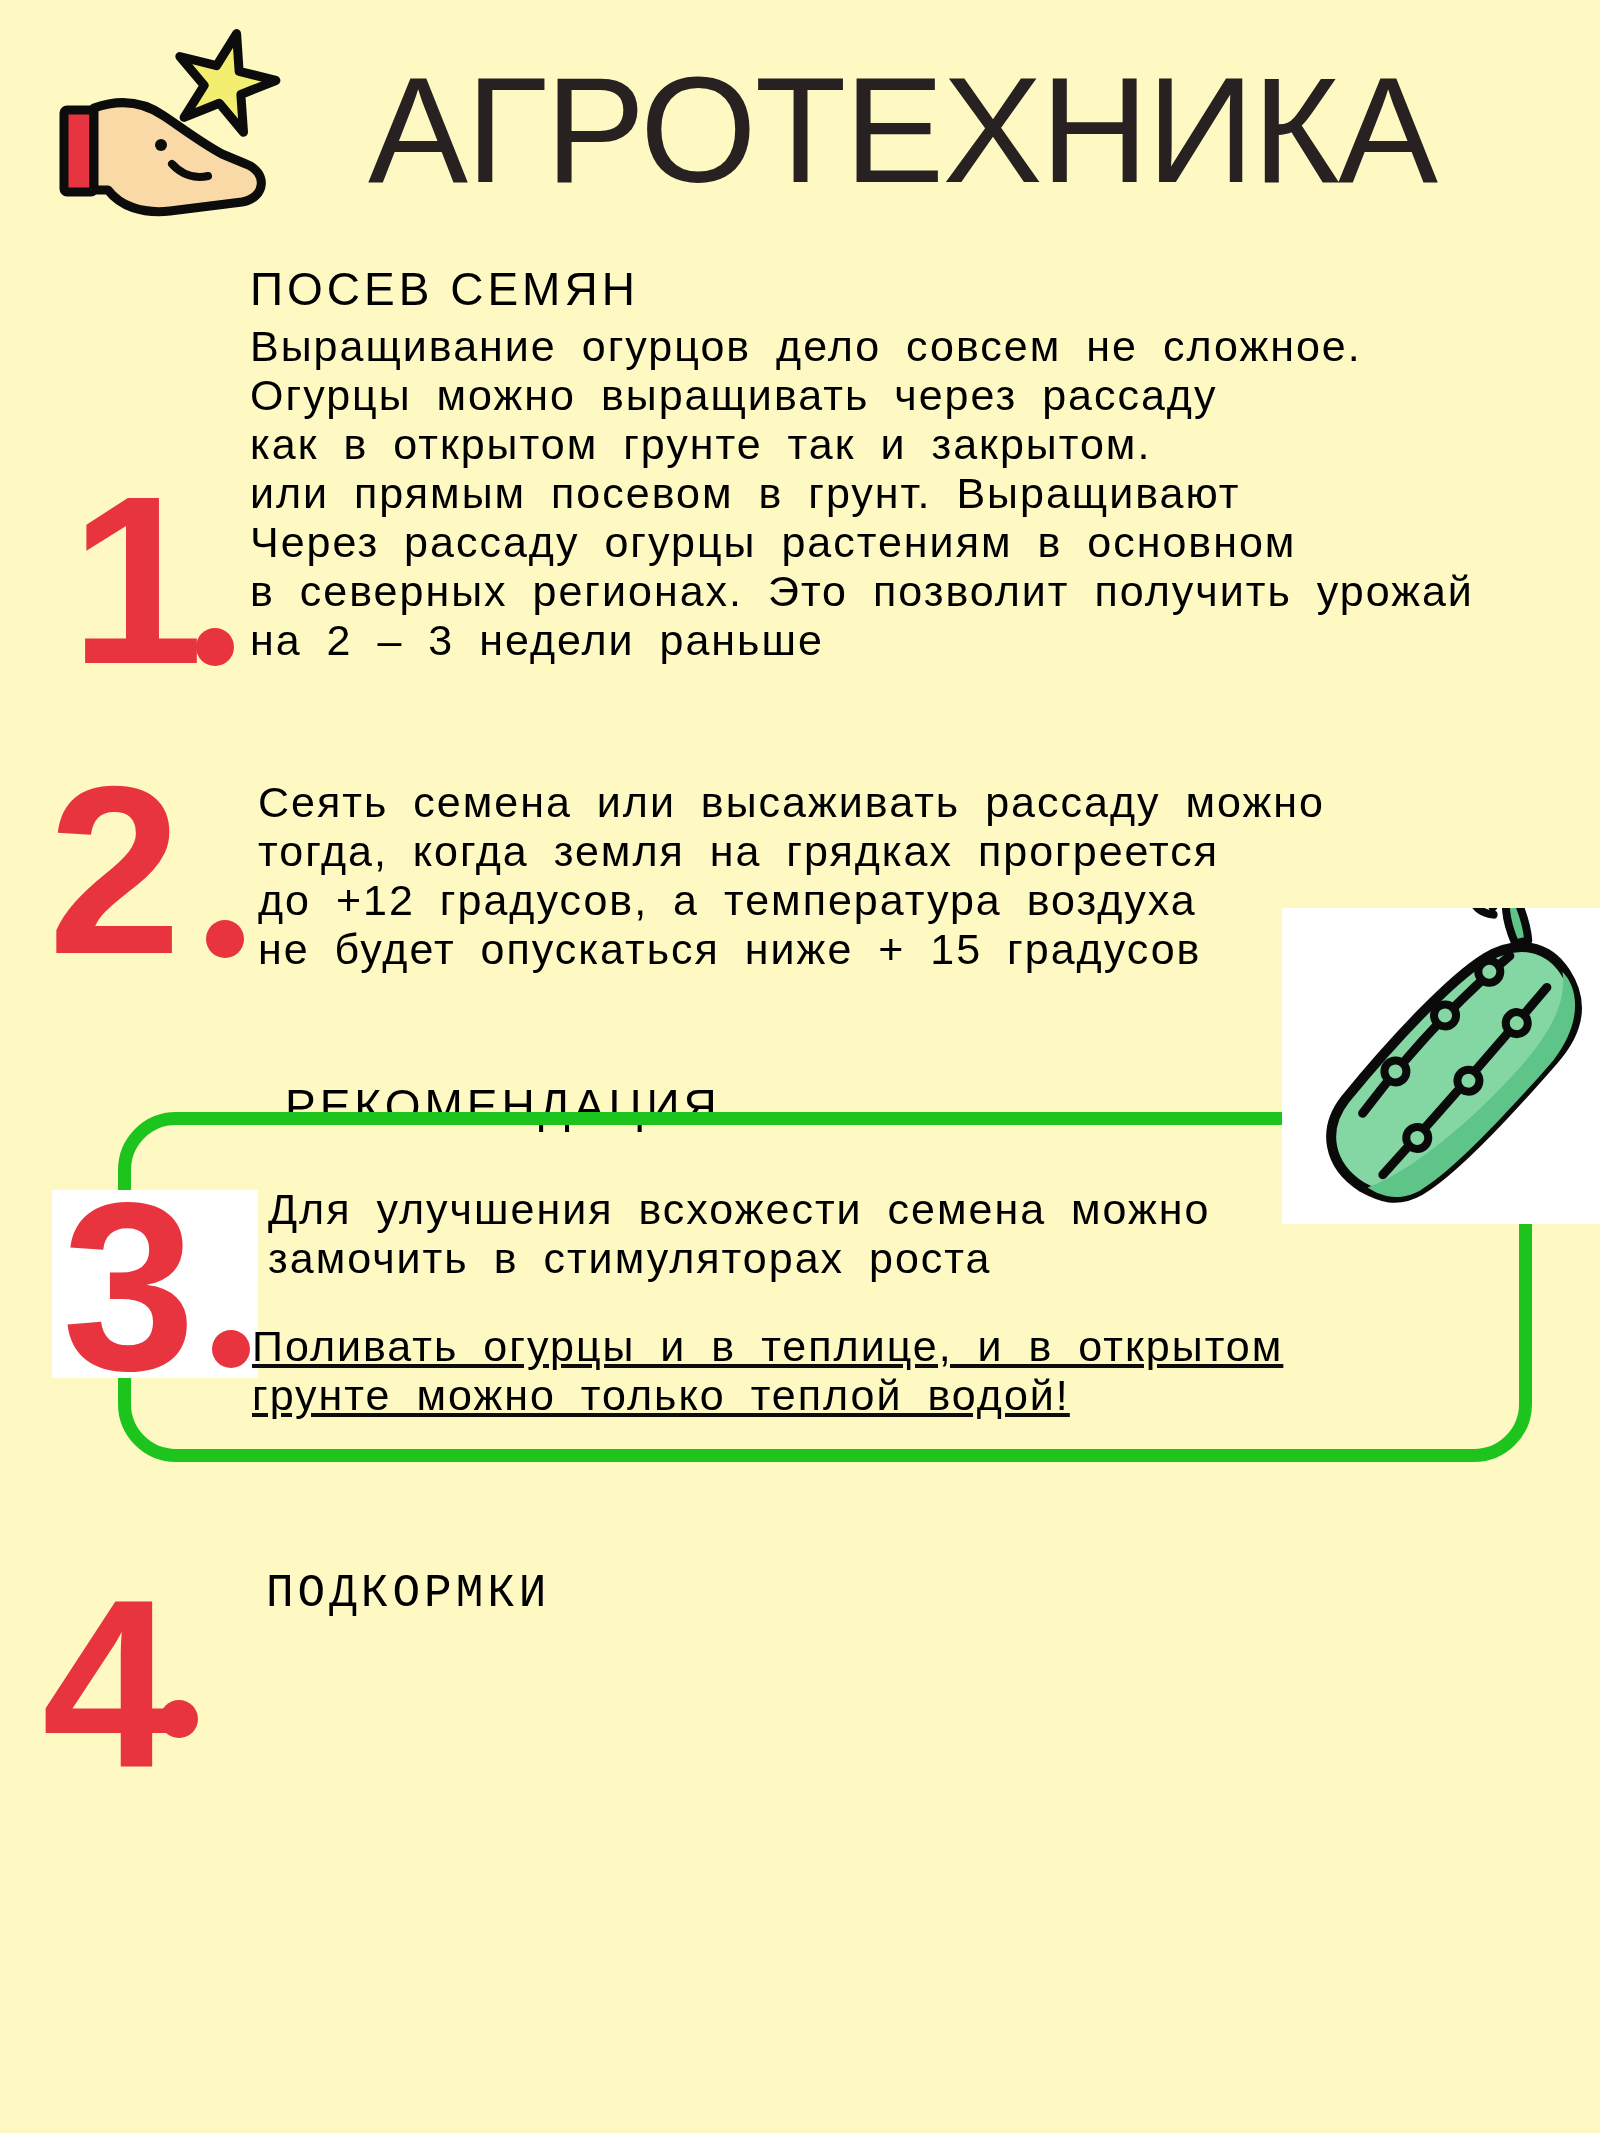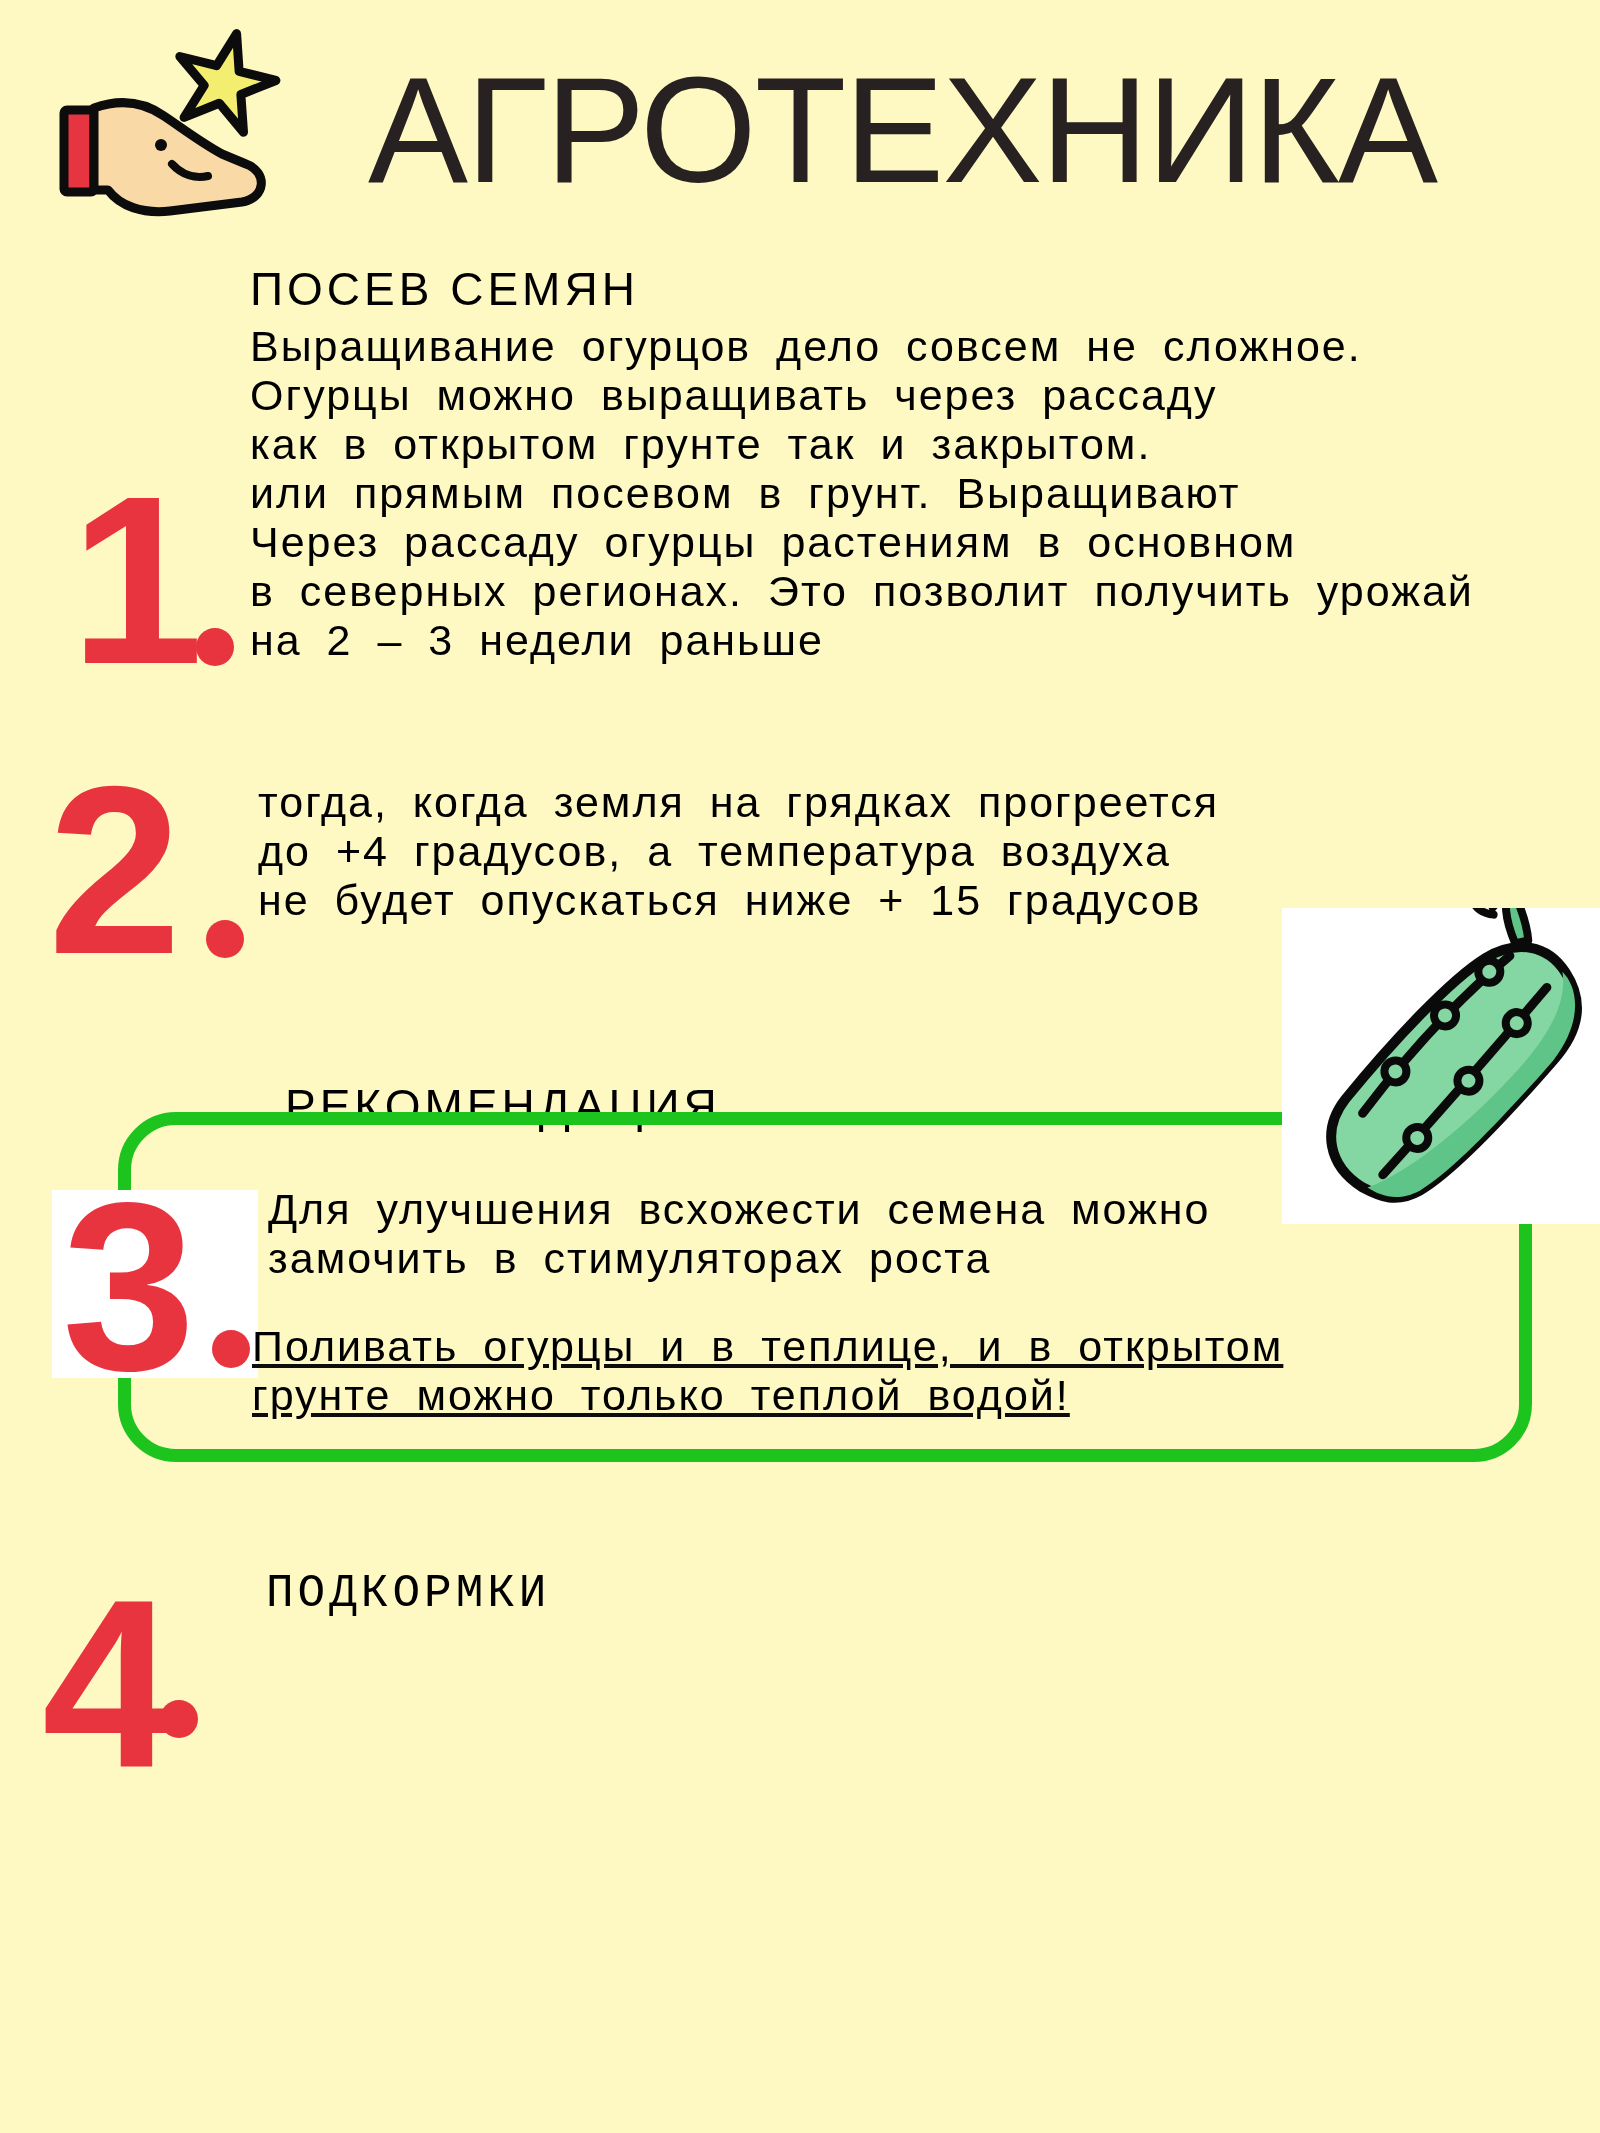--- a/index.html
+++ b/index.html
@@ -68,22 +68,23 @@
       <div class="tline">как в открытом грунте так и закрытом.</div>
       <div class="tline">или прямым посевом в грунт. Выращивают</div>
       <div class="tline">Через рассаду огурцы растениям в основном</div>
       <div class="tline">в северных регионах. Это позволит получить урожай</div>
       <div class="tline">на 2 – 3 недели раньше</div>
     </div>
   <div class="abs big-num" style="left:70px;top:492px;">1</div>
   <div class="abs num-dot" style="left:196px;top:628px;"></div>
 
   <div class="abs body-text" style="left:258px;top:778px;">
+      <div class="tline">Сеять семена или высаживать рассаду можно</div>
       <div class="tline">тогда, когда земля на грядках прогреется</div>
-      <div class="tline">до +4 градусов, а температура воздуха</div>
+      <div class="tline">до +12 градусов, а температура воздуха</div>
       <div class="tline">не будет опускаться ниже + 15 градусов</div>
     </div>
   <div class="abs big-num" style="left:48px;top:782px;">2</div>
   <div class="abs num-dot" style="left:206px;top:920px;"></div>
 
   <h2 class="abs sec-header" style="left:268px;top:1062px;margin:17px;">РЕКОМЕНДАЦИЯ</h2>
   <div class="abs reco-box"></div>
 
   <div class="abs cuke-wrap">
     <svg width="330" height="316" viewBox="0 0 330 316">

